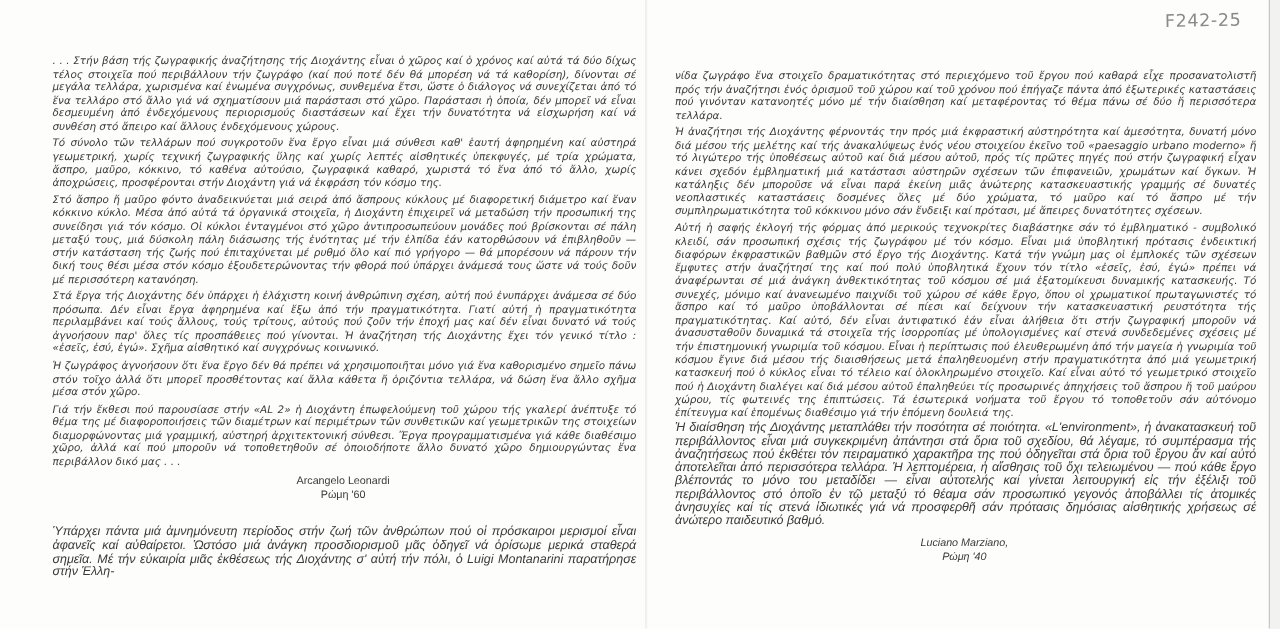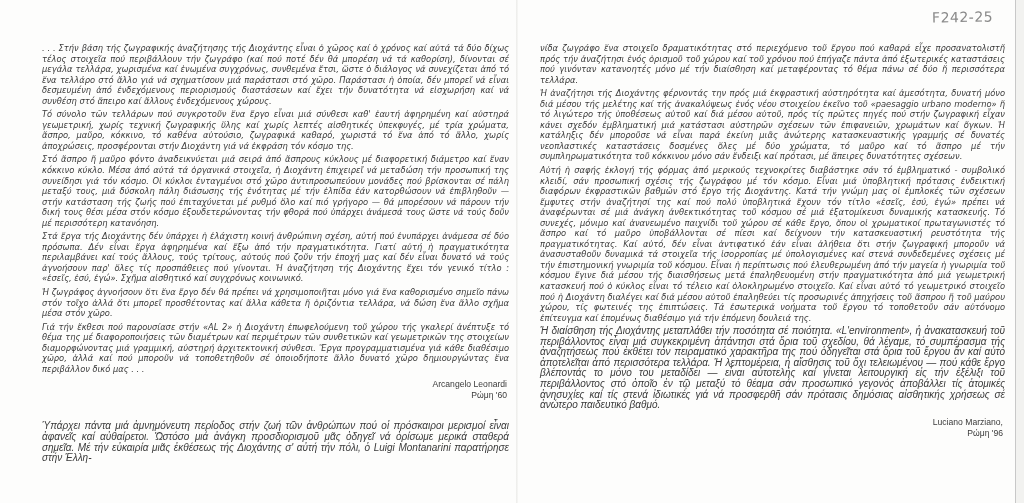--- a/index.html
+++ b/index.html
@@ -57,38 +57,38 @@
       letter-spacing: 0.5px;
       transform: rotate(-1deg);
     }
     .column {
       position: absolute;
       font-size: 8.3px;
       line-height: 10.55px;
       text-align: justify;
     }
     .col-left { left: 42px; top: 43px; width: 467px; }
-    .col-right { left: 540px; top: 43px; width: 465px; }
+    .col-right { left: 540px; top: 55px; width: 465px; }
     .para {
       margin: 0 0 3px 0;
       hyphens: manual;
       font-style: italic;
     }
     .para.last { margin-bottom: 0; }
     .signature {
-      text-align: right;
+      text-align: center;
       font-family: "Liberation Sans", sans-serif;
       font-size: 8.6px;
       line-height: 11px;
       margin-top: 5px;
       color: #3a3a3a;
     }
     .signature .name, .signature .place { display: block; }
     .col-left .signature { margin-bottom: 20px; margin-right: 2px; }
-    .col-right .signature { margin-top: 6px; margin-right: 2px; }
+    .col-right .signature { margin-top: 6px; margin-right: 2px; font-style: italic; }
     .sans { font-family: "Liberation Sans", sans-serif; font-size: 10px; }
   </style>
 </head>
 <body>
 
 <div class="page page-left"></div>
 <div class="page page-right"></div>
 <div class="fold"></div>
 <div class="edge-strip"></div>
 <div class="edge-line"></div>
@@ -109,15 +109,15 @@
   <p class="para sans">Ὑπάρχει πάντα μιά ἀμνημόνευτη περίοδος στήν ζωή τῶν ἀνθρώπων πού οἱ πρόσκαιροι μερισμοί εἶναι ἀφανεῖς καί αὐθαίρετοι. Ὡστόσο μιά ἀνάγκη προσδιορισμοῦ μᾶς ὁδηγεῖ νά ὁρίσωμε μερικά σταθερά σημεῖα. Μέ τήν εὐκαιρία μιᾶς ἐκθέσεως τής Διοχάντης σ' αὐτή τήν πόλι, ὁ Luigi Montanarini παρατήρησε στήν Ἑλλη-</p>
 </div>
 
 <div class="column col-right">
   <p class="para">νίδα ζωγράφο ἕνα στοιχεῖο δραματικότητας στό περιεχόμενο τοῦ ἔργου πού καθαρά εἶχε προσανατολιστῆ πρός τήν ἀναζήτησι ἑνός ὁρισμοῦ τοῦ χώρου καί τοῦ χρόνου πού ἐπήγαζε πάντα ἀπό ἐξωτερικές καταστάσεις πού γινόνταν κατανοητές μόνο μέ τήν διαίσθηση καί μεταφέροντας τό θέμα πάνω σέ δύο ἤ περισσότερα τελλάρα.</p>
   <p class="para">Ἡ ἀναζήτησι τής Διοχάντης φέρνοντάς την πρός μιά ἐκφραστική αὐστηρότητα καί ἀμεσότητα, δυνατή μόνο διά μέσου τής μελέτης καί τής ἀνακαλύψεως ἑνός νέου στοιχείου ἐκεῖνο τοῦ «paesaggio urbano moderno» ἤ τό λιγώτερο τής ὑποθέσεως αὐτοῦ καί διά μέσου αὐτοῦ, πρός τίς πρῶτες πηγές πού στήν ζωγραφική εἶχαν κάνει σχεδόν ἐμβληματική μιά κατάστασι αὐστηρῶν σχέσεων τῶν ἐπιφανειῶν, χρωμάτων καί ὄγκων. Ἡ κατάληξις δέν μποροῦσε νά εἶναι παρά ἐκείνη μιᾶς ἀνώτερης κατασκευαστικής γραμμής σέ δυνατές νεοπλαστικές καταστάσεις δοσμένες ὅλες μέ δύο χρώματα, τό μαῦρο καί τό ἄσπρο μέ τήν συμπληρωματικότητα τοῦ κόκκινου μόνο σάν ἔνδειξι καί πρότασι, μέ ἄπειρες δυνατότητες σχέσεων.</p>
   <p class="para">Αὐτή ἡ σαφής ἐκλογή τής φόρμας ἀπό μερικούς τεχνοκρίτες διαβάστηκε σάν τό ἐμβληματικό - συμβολικό κλειδί, σάν προσωπική σχέσις τής ζωγράφου μέ τόν κόσμο. Εἶναι μιά ὑποβλητική πρότασις ἐνδεικτική διαφόρων ἐκφραστικῶν βαθμῶν στό ἔργο τής Διοχάντης. Κατά τήν γνώμη μας οἱ ἐμπλοκές τῶν σχέσεων ἔμφυτες στήν ἀναζήτησί της καί πού πολύ ὑποβλητικά ἔχουν τόν τίτλο «ἐσεῖς, ἐσύ, ἐγώ» πρέπει νά ἀναφέρωνται σέ μιά ἀνάγκη ἀνθεκτικότητας τοῦ κόσμου σέ μιά ἐξατομίκευσι δυναμικής κατασκευής. Τό συνεχές, μόνιμο καί ἀνανεωμένο παιχνίδι τοῦ χώρου σέ κάθε ἔργο, ὅπου οἱ χρωματικοί πρωταγωνιστές τό ἄσπρο καί τό μαῦρο ὑποβάλλονται σέ πίεσι καί δείχνουν τήν κατασκευαστική ρευστότητα τής πραγματικότητας. Καί αὐτό, δέν εἶναι ἀντιφατικό ἐάν εἶναι ἀλήθεια ὅτι στήν ζωγραφική μποροῦν νά ἀνασυσταθοῦν δυναμικά τά στοιχεῖα τής ἰσορροπίας μέ ὑπολογισμένες καί στενά συνδεδεμένες σχέσεις μέ τήν ἐπιστημονική γνωριμία τοῦ κόσμου. Εἶναι ἡ περίπτωσις πού ἐλευθερωμένη ἀπό τήν μαγεία ἡ γνωριμία τοῦ κόσμου ἔγινε διά μέσου τής διαισθήσεως μετά ἐπαληθευομένη στήν πραγματικότητα ἀπό μιά γεωμετρική κατασκευή πού ὁ κύκλος εἶναι τό τέλειο καί ὁλοκληρωμένο στοιχεῖο. Καί εἶναι αὐτό τό γεωμετρικό στοιχεῖο πού ἡ Διοχάντη διαλέγει καί διά μέσου αὐτοῦ ἐπαληθεύει τίς προσωρινές ἀπηχήσεις τοῦ ἄσπρου ἤ τοῦ μαύρου χώρου, τίς φωτεινές της ἐπιπτώσεις. Τά ἐσωτερικά νοήματα τοῦ ἔργου τό τοποθετοῦν σάν αὐτόνομο ἐπίτευγμα καί ἑπομένως διαθέσιμο γιά τήν ἑπόμενη δουλειά της.</p>
   <p class="para sans last">Ἡ διαίσθηση τής Διοχάντης μεταπλάθει τήν ποσότητα σέ ποιότητα. «L'environment», ἡ ἀνακατασκευή τοῦ περιβάλλοντος εἶναι μιά συγκεκριμένη ἀπάντησι στά ὅρια τοῦ σχεδίου, θά λέγαμε, τό συμπέρασμα τής ἀναζητήσεως πού ἐκθέτει τόν πειραματικό χαρακτῆρα της πού ὁδηγεῖται στά ὅρια τοῦ ἔργου ἄν καί αὐτό ἀποτελεῖται ἀπό περισσότερα τελλάρα. Ἡ λεπτομέρεια, ἡ αἴσθησις τοῦ ὄχι τελειωμένου — πού κάθε ἔργο βλέποντάς το μόνο του μεταδίδει — εἶναι αὐτοτελής καί γίνεται λειτουργική εἰς τήν ἐξέλιξι τοῦ περιβάλλοντος στό ὁποῖο ἐν τῷ μεταξύ τό θέαμα σάν προσωπικό γεγονός ἀποβάλλει τίς ἀτομικές ἀνησυχίες καί τίς στενά ἰδιωτικές γιά νά προσφερθῆ σάν πρότασις δημόσιας αἰσθητικής χρήσεως σέ ἀνώτερο παιδευτικό βαθμό.</p>
   <div class="signature">
     <span class="name">Luciano Marziano,</span>
-    <span class="place">Ρώμη '96</span>
+    <span class="place">Ρώμη '40</span>
   </div>
 </div>
 
 </body></html>

